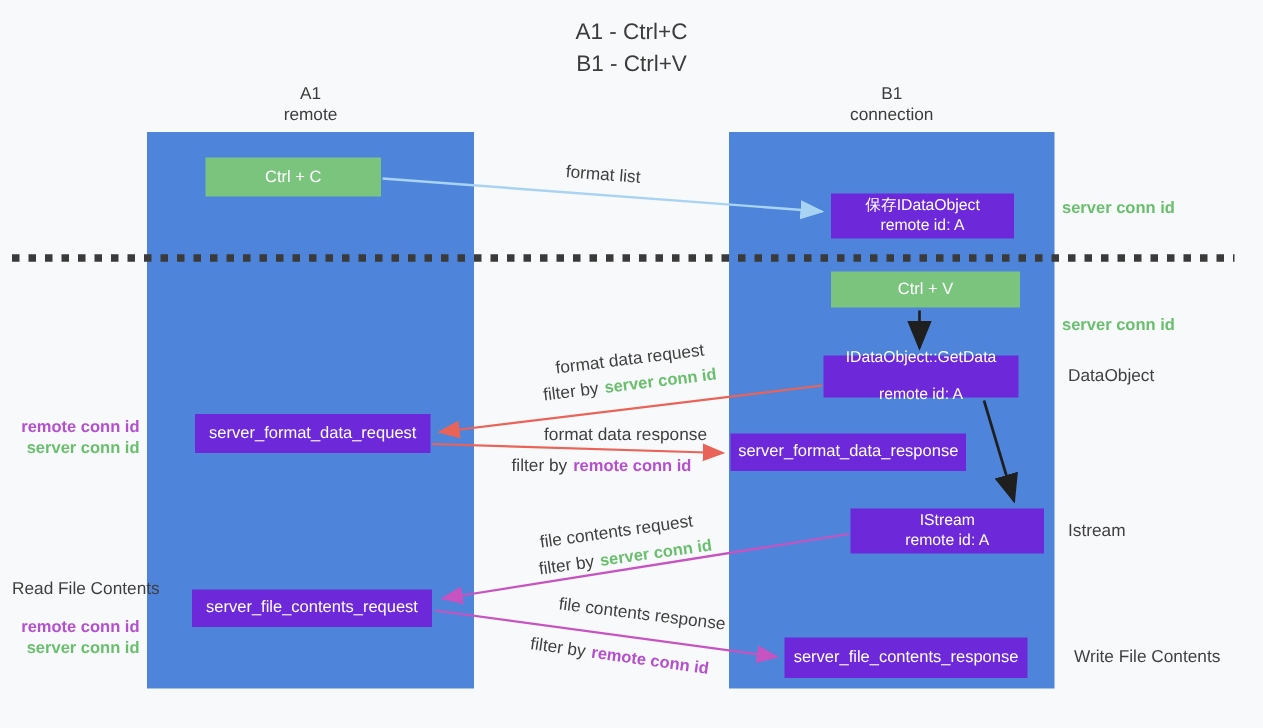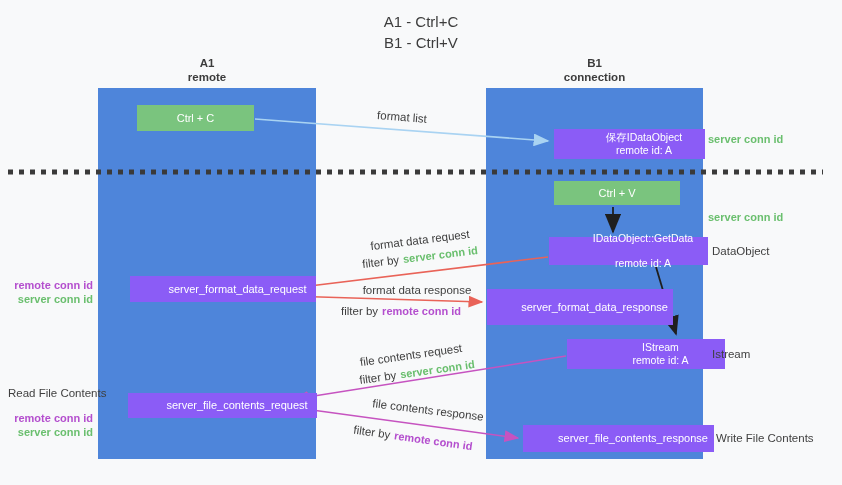--- a/index.html
+++ b/index.html
@@ -1,26 +1,26 @@
 <!DOCTYPE html>
 <html><head>
 <meta charset="utf-8">
 <style>
   html,body{margin:0;padding:0;}
   body{width:842px;height:485px;background:#f8f9fa;font-family:"Liberation Sans",sans-serif;}
   .stage{position:relative;width:842px;height:485px;background:#f8f9fa;overflow:hidden;border-radius:32px;}
   .title{position:absolute;left:0;top:11px;width:842px;text-align:center;
          font-size:15px;line-height:21px;color:#3c3c3c;}
-  .hdr{position:absolute;top:56px;text-align:center;font-size:11.5px;line-height:14px;color:#3c3c3c;font-weight:bold;}
+  .hdr{position:absolute;top:56px;text-align:center;font-size:11.5px;line-height:14px;color:#3c3c3c;}
   .lane{position:absolute;top:88px;height:371px;background:#4e85da;}
   .svgwrap{position:absolute;left:0;top:0;width:842px;height:485px;pointer-events:none;}
   .node{position:absolute;display:flex;flex-direction:column;justify-content:center;align-items:center;
         color:#ffffff;font-size:11px;line-height:13px;text-align:center;white-space:nowrap;}
   .green{background:#7ac47e;}
-  .orange{background:#8b5cf6;padding-left:29px;}
+  .orange{background:#6d28d9;}
   .node .l2{font-size:10.5px;}
   .lbl{position:absolute;font-size:11.5px;color:#3f3f3f;white-space:nowrap;
        transform:translate(-50%,-50%);}
   .rot-n7{transform:translate(-50%,-50%) rotate(-7deg);}
   .rot-n8{transform:translate(-50%,-50%) rotate(-8deg);}
   .rot-p5{transform:translate(-50%,-50%) rotate(4.5deg);}
   .rot-p7{transform:translate(-50%,-50%) rotate(7deg);}
   .rot-p8{transform:translate(-50%,-50%) rotate(8deg);}
   .side{position:absolute;font-size:11.5px;color:#3f3f3f;white-space:nowrap;}
   .bgreen{color:#6abf6e;font-weight:bold;font-size:11px;}
@@ -90,21 +90,21 @@
 
   <div class="node orange" style="left:549px;top:237px;width:130px;height:28px;gap:12px;">
     <div class="l2">IDataObject::GetData</div>
     <div class="l2">remote id: A</div>
   </div>
 
   <div class="node orange" style="left:130px;top:276px;width:157px;height:26px;">
     <div>server_format_data_request</div>
   </div>
 
-  <div class="node orange" style="left:487px;top:289px;width:157px;height:36px;">
+  <div class="node orange" style="left:487px;top:289px;width:157px;height:25px;">
     <div>server_format_data_response</div>
   </div>
 
   <div class="node orange" style="left:567px;top:339px;width:129px;height:30px;">
     <div class="l2">IStream</div>
     <div class="l2">remote id: A</div>
   </div>
 
   <div class="node orange" style="left:128px;top:393px;width:160px;height:25px;">
     <div>server_file_contents_request</div>

